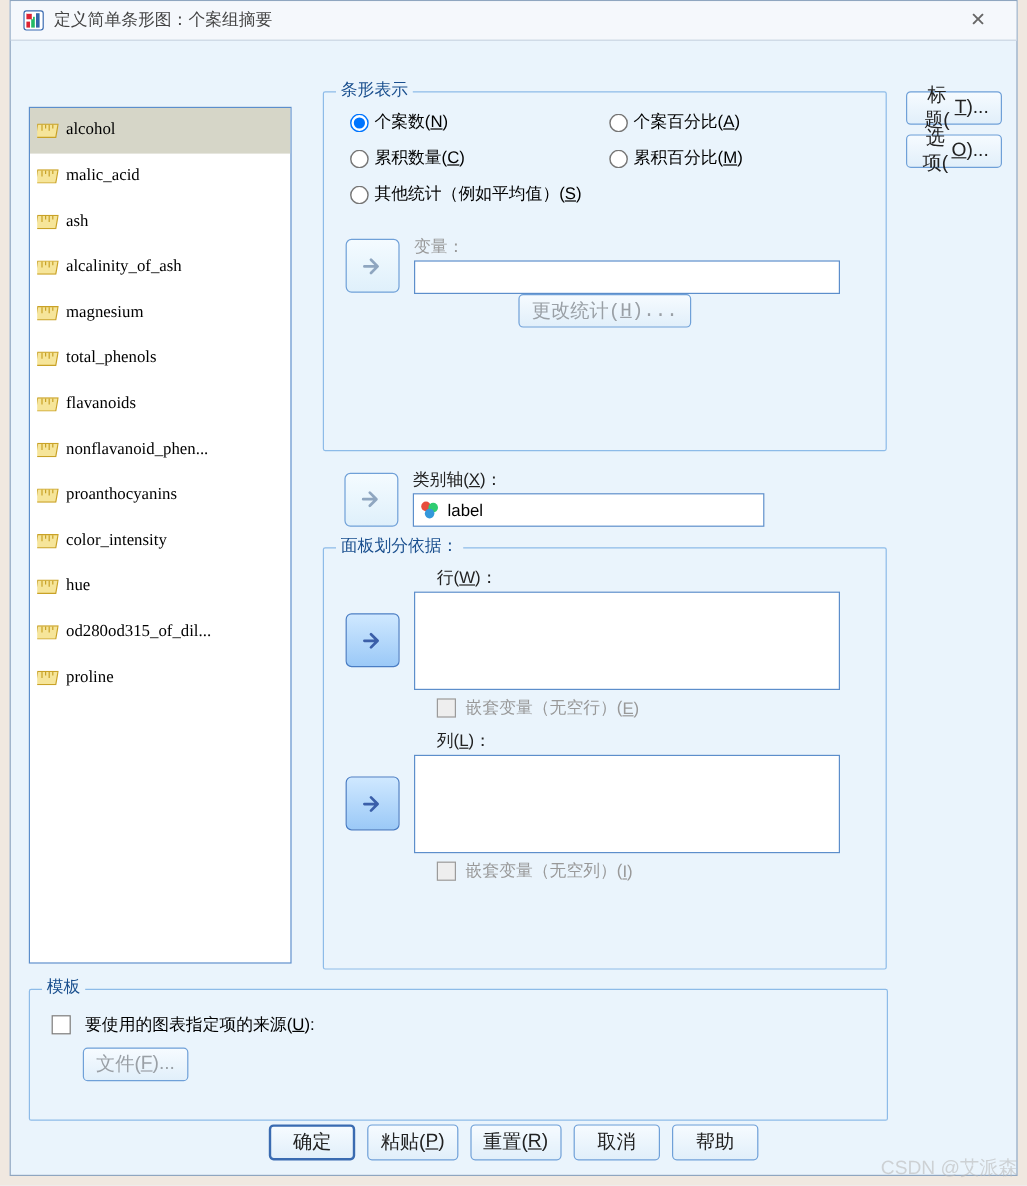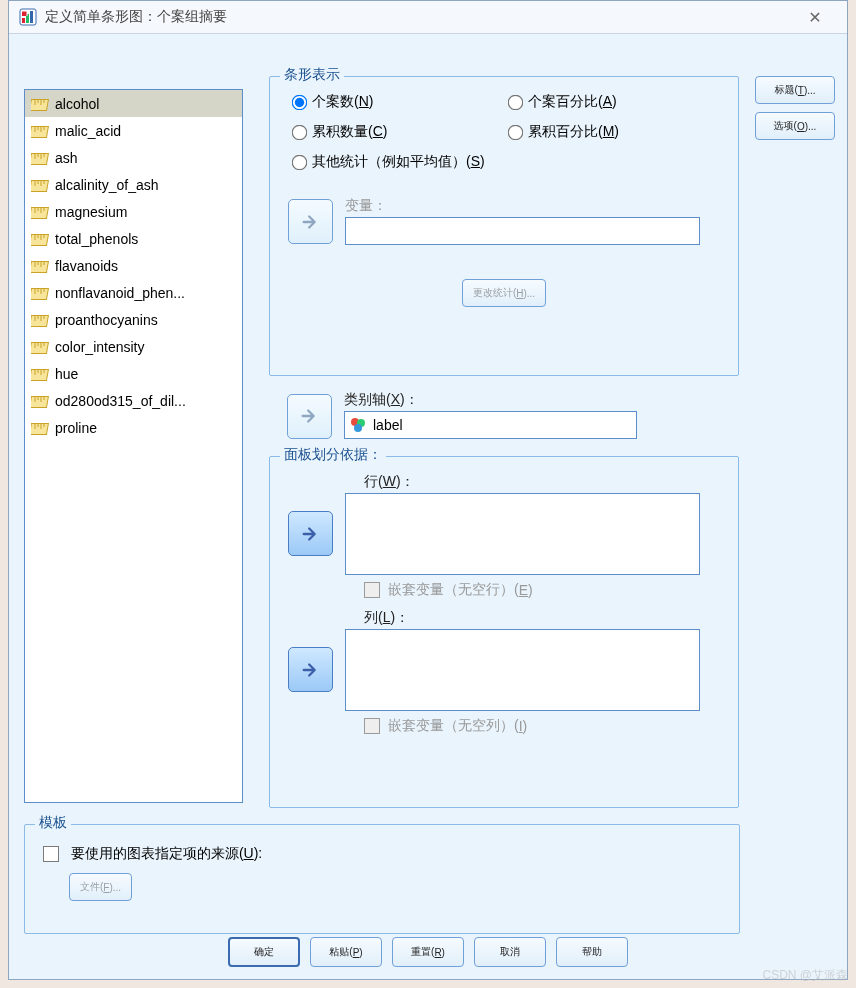--- a/index.html
+++ b/index.html
@@ -48,23 +48,24 @@
   }
   .varlist {
     position: absolute;
     top: 55px; left: 15px;
     width: 219px; height: 714px;
     background: #fff;
     border: 1px solid #5c8ecb;
     overflow: hidden;
   }
   .varlist .item {
-    height: 27px;
+    height: 38px;
     display: flex; align-items: center;
     padding-left: 6px;
+    font-family: Liberation Serif, serif;
   }
   .varlist .item.selected { background: #d6d6c8; }
   .varlist .rulericon {
     width: 18px; height: 12px;
     margin-right: 6px;
     flex-shrink: 0;
   }
   .fieldset {
     position: absolute;
     border: 1px solid #8dbbe8;
@@ -111,26 +112,26 @@
   .movebtn svg, .movebtn-blue svg { width: 22px; height: 22px; }
   .fieldlabel { color: #999; margin-bottom: 2px; }
   .fieldlabel.dark { color: #222; }
   .textbox, .listbox {
     background: #fff;
     border: 1px solid #5c8ecb;
     width: 355px;
   }
   .textbox { height: 28px; }
   .listbox-tall { width: 355px; height: 82px; background: #fff; border: 1px solid #5c8ecb; }
-  .chgbtnrow { text-align: center; padding-top: 34px; }
+  .chgbtnrow { text-align: center; padding-top: 0; font-family: Liberation Mono, monospace; }
   .btn {
     display: inline-flex; align-items: center; justify-content: center;
     height: 28px;
     padding: 0 10px;
-    font-size: 10px;
+    font-size: 16px;
     font-family: inherit;
     background: linear-gradient(#f6fbff,#e1effa);
     border: 1px solid #6fa0d8;
     border-radius: 4px;
     color: #222;
   }
   .btn.disabled { color: #9aa0a6; }
   .btn.primary { border: 2px solid #3a6bb1; }
   .sidebtns {
     position: absolute;
@@ -177,21 +178,21 @@
   .bottombtns {
     position: absolute;
     bottom: 12px; left: 0; right: 0;
     display: flex; justify-content: center; gap: 10px;
   }
   .bottombtns .btn { min-width: 72px; height: 30px; }
   .watermark {
     position: absolute;
     right: 8px; bottom: 4px;
     color: #bbb;
-    font-size: 12px;
+    font-size: 16px;
     opacity: 0.6;
   }
 </style>
 </head>
 <body>
 
 <div class="window">
 
   <div class="titlebar">
     <span class="appicon">

